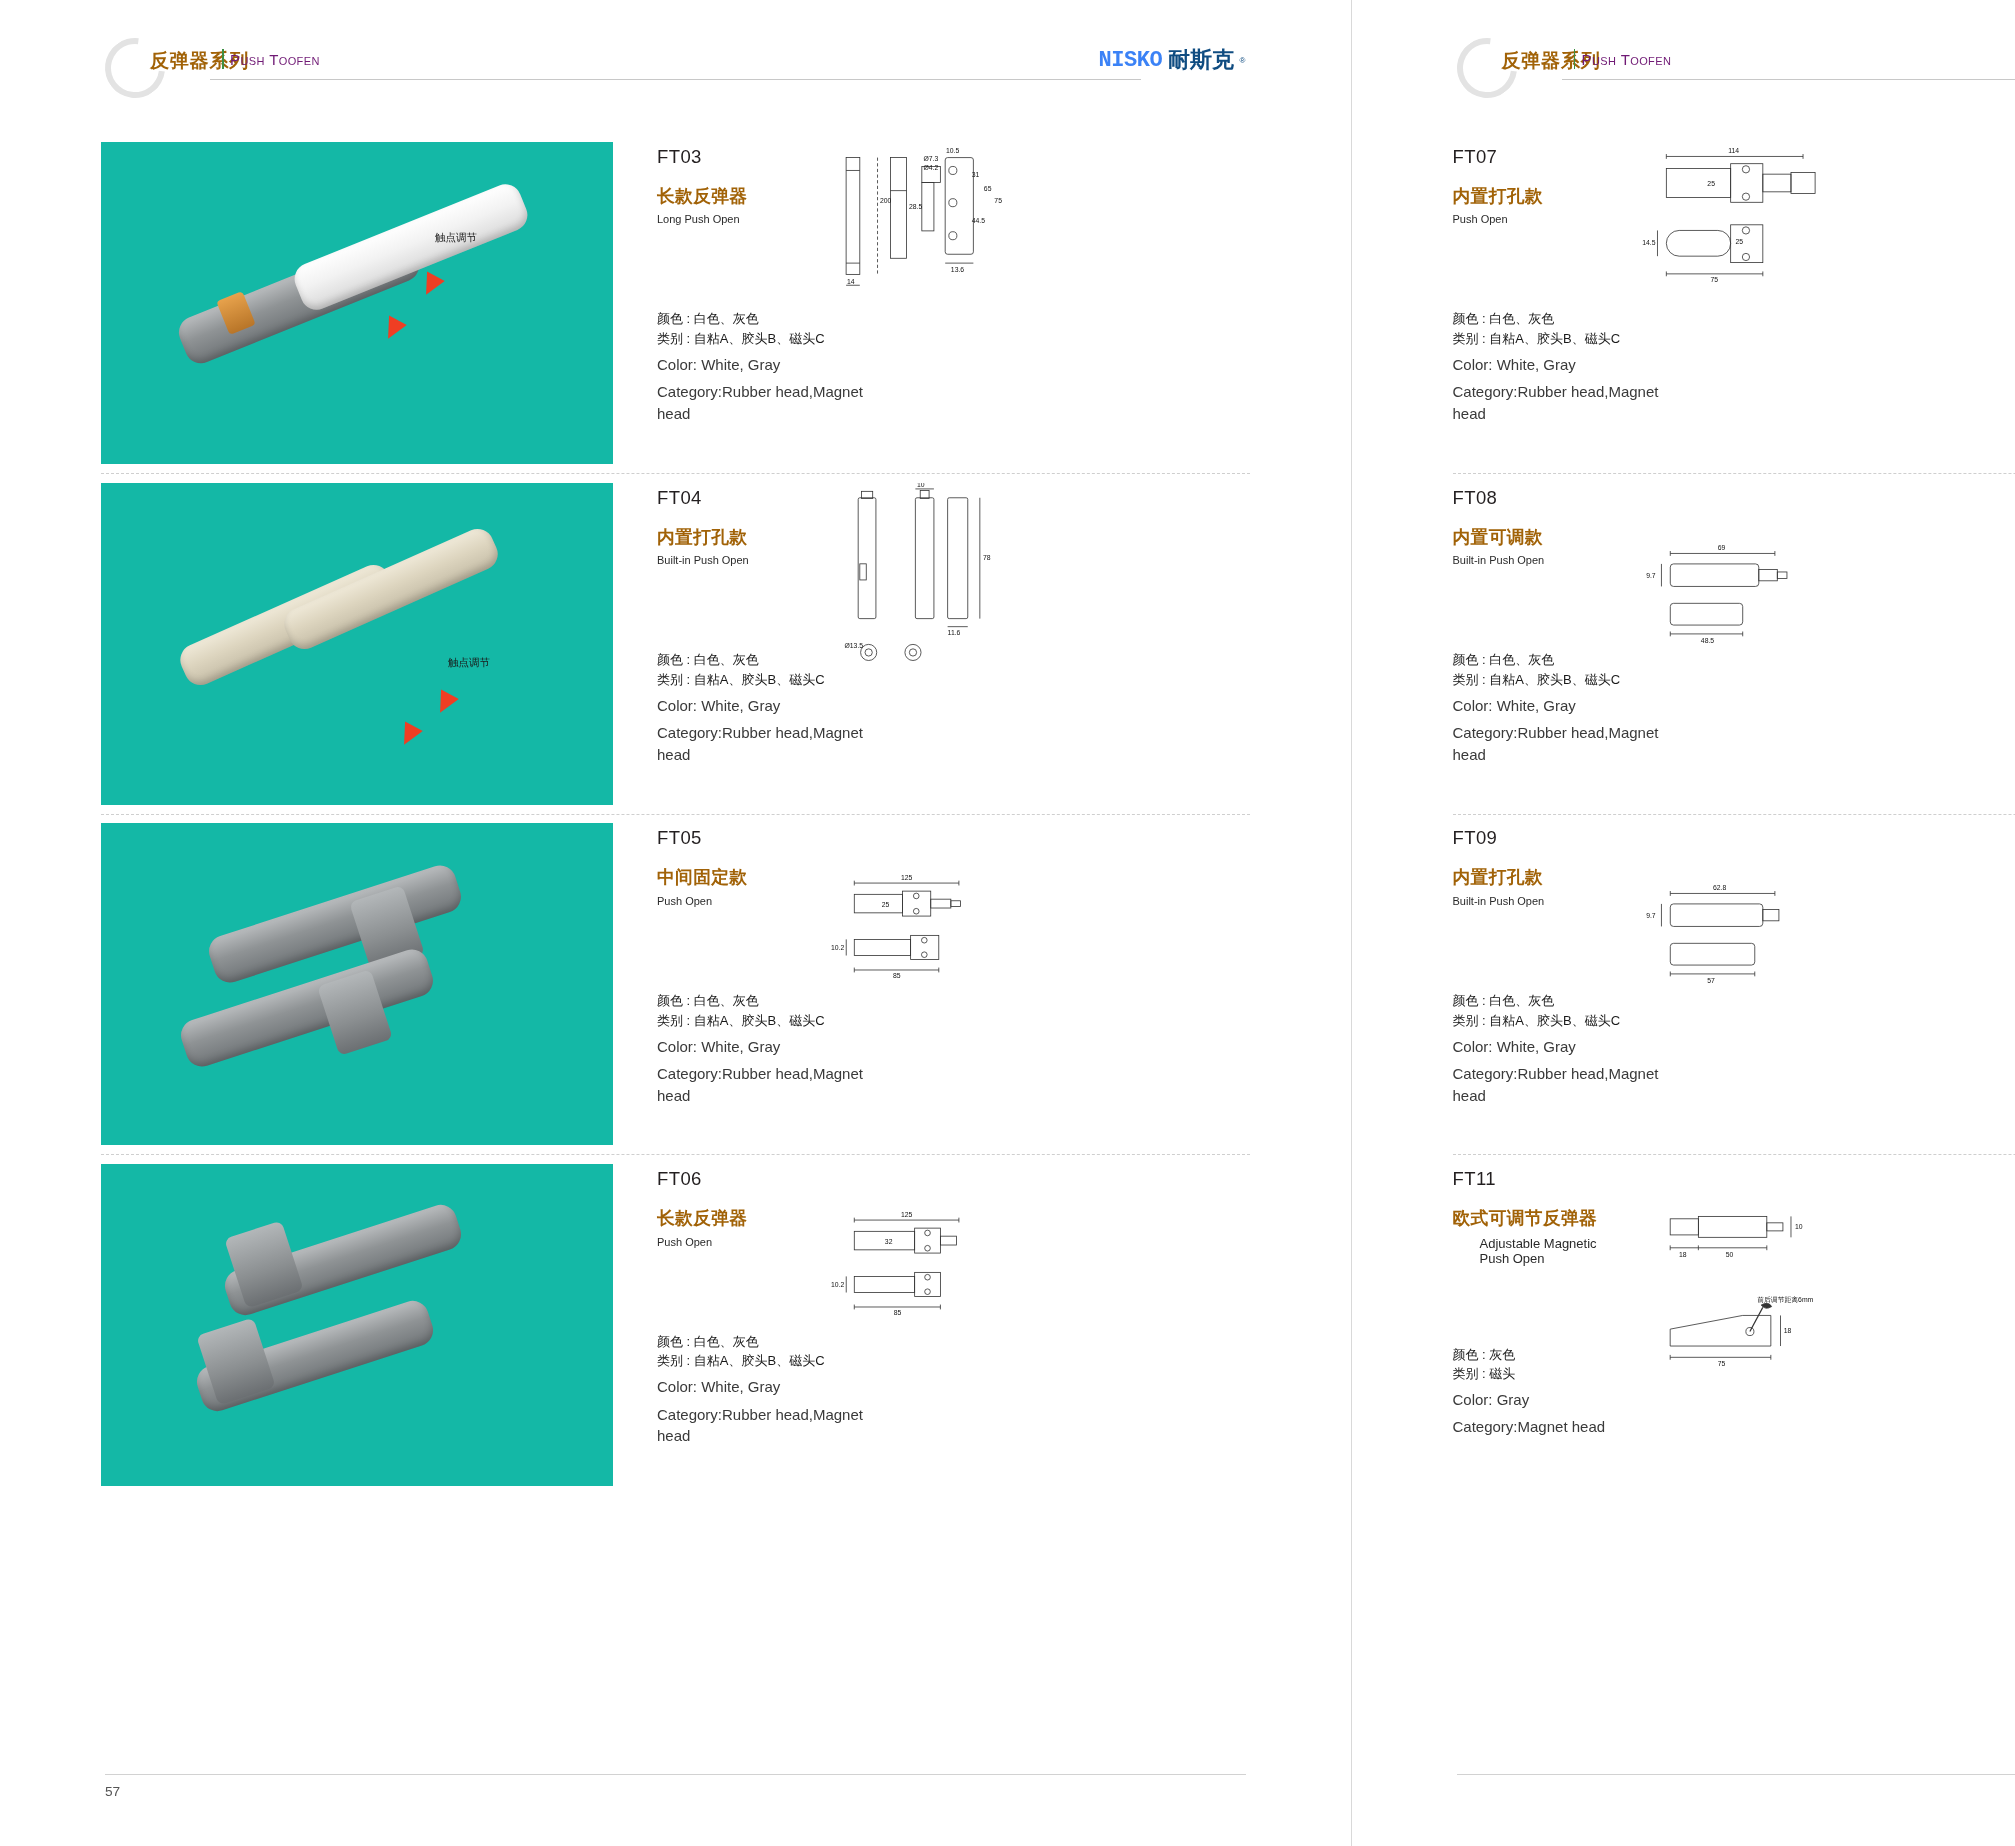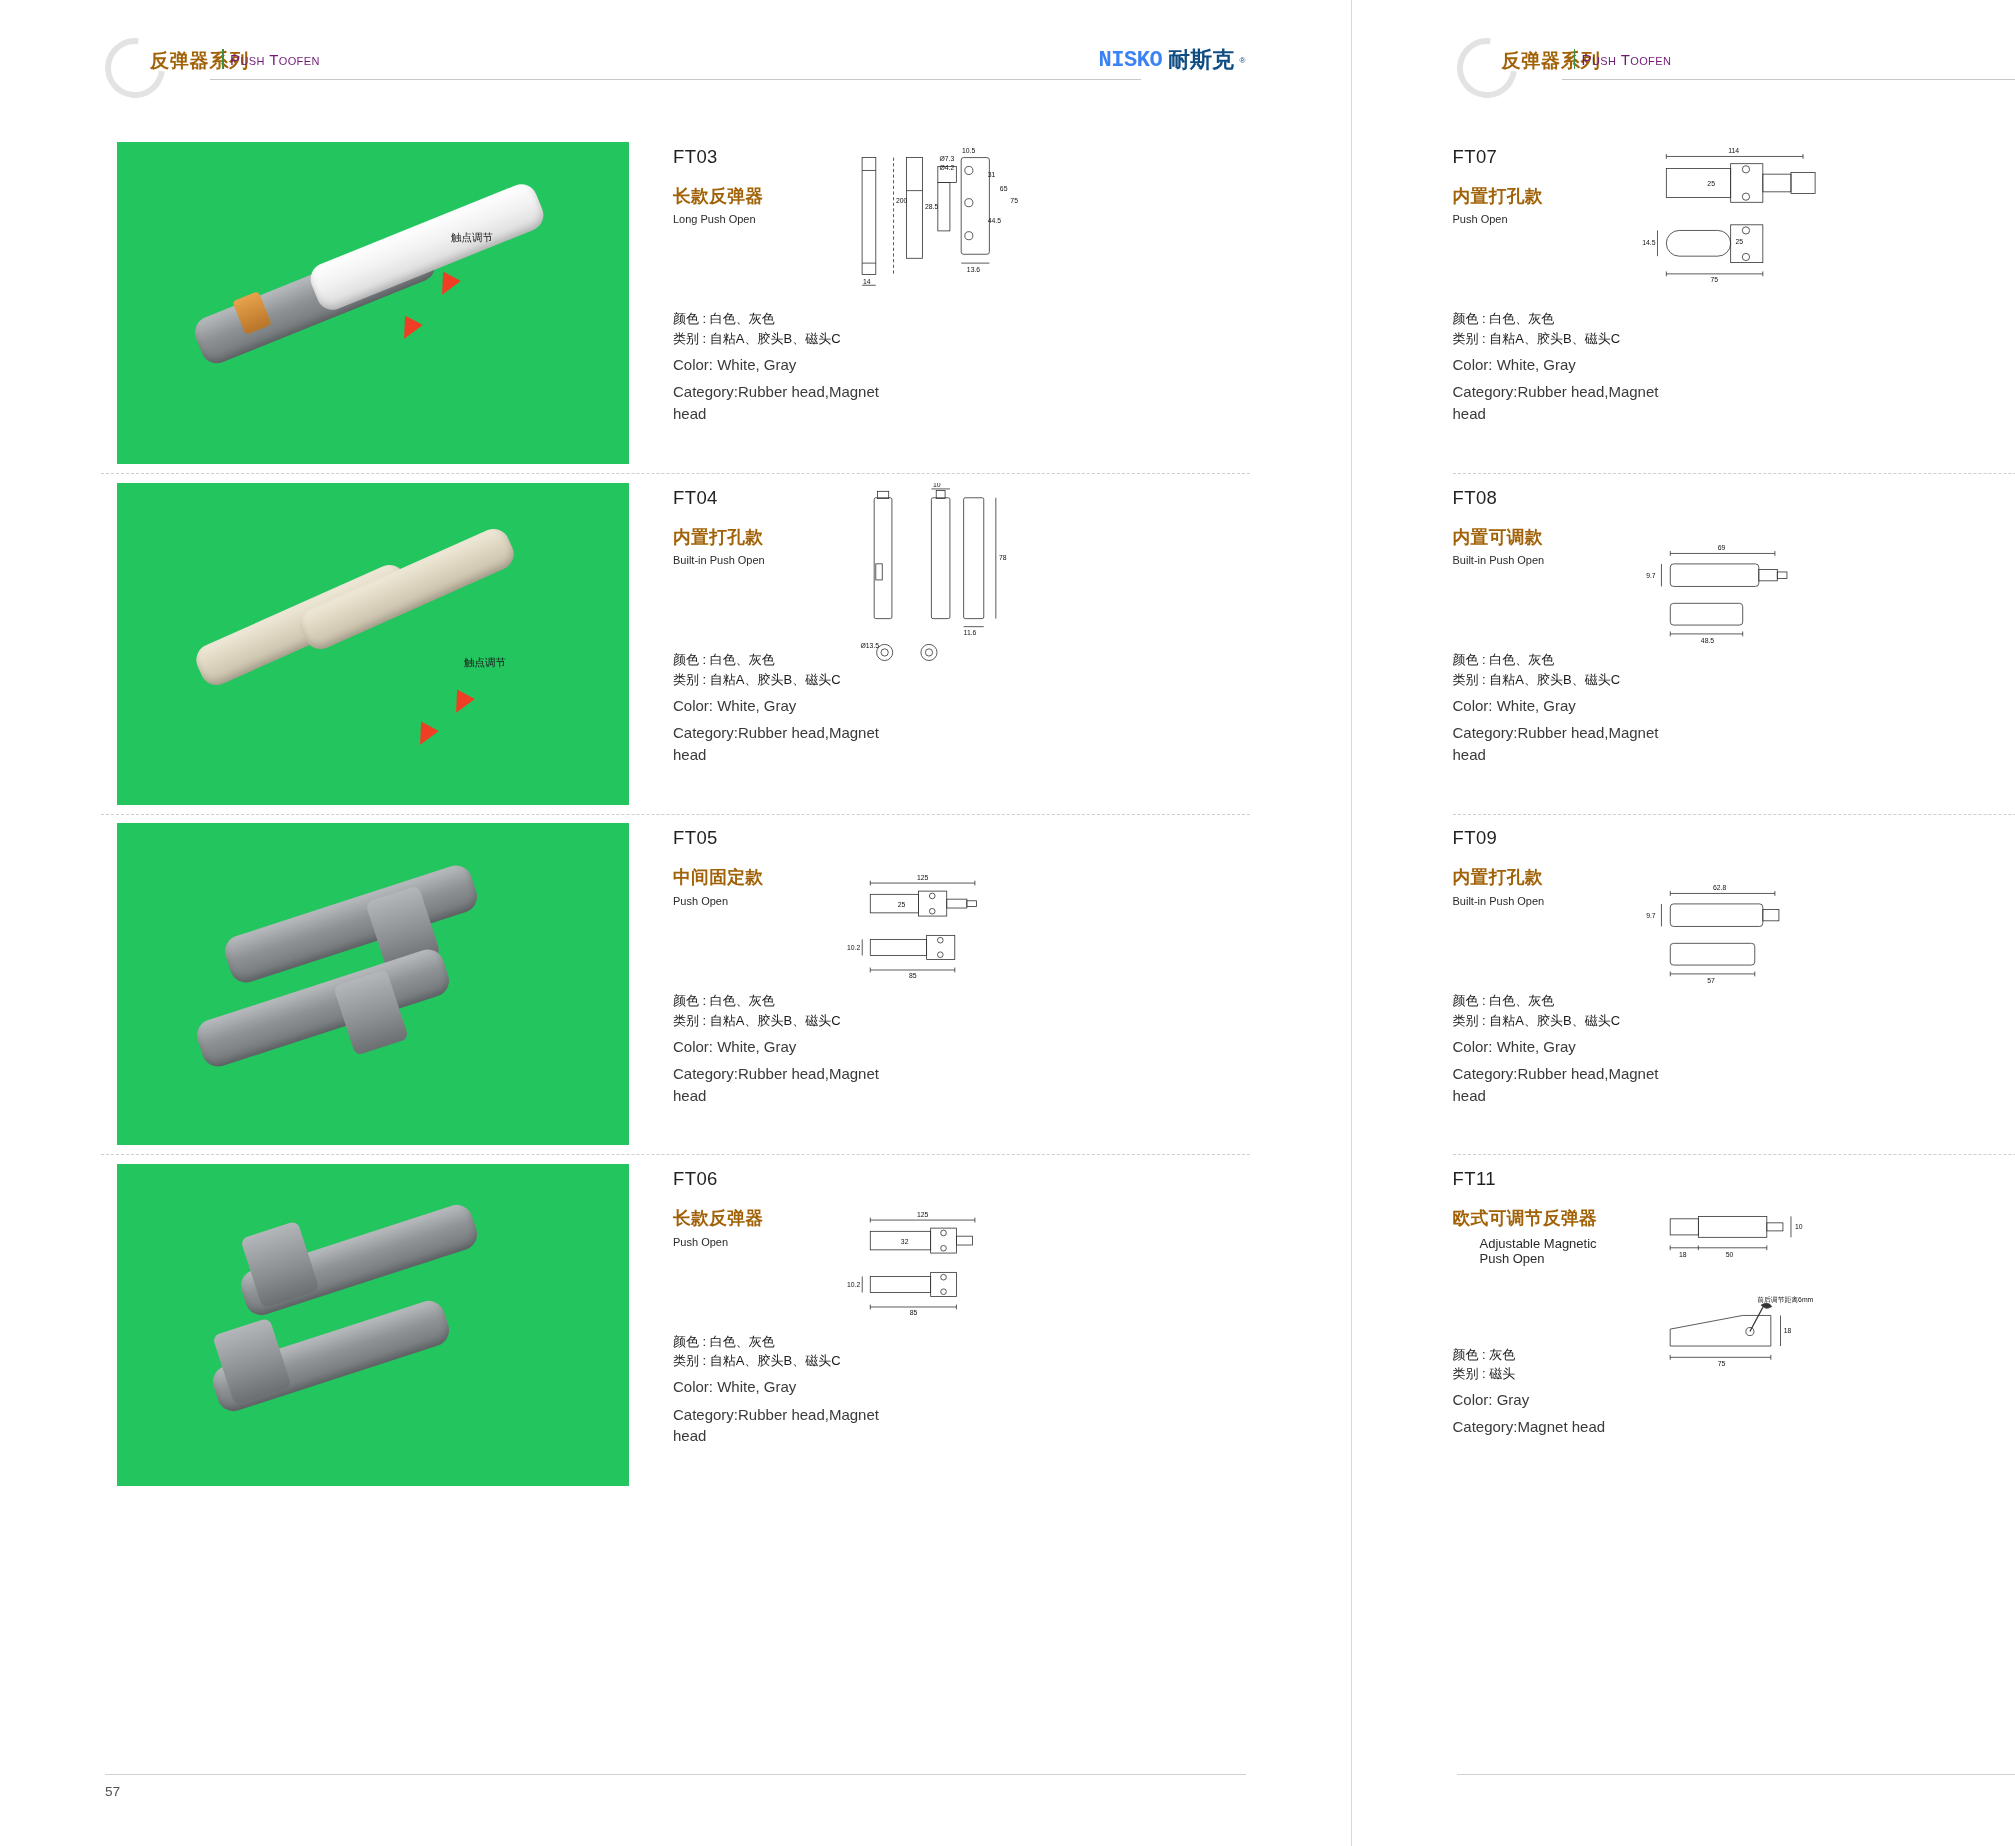--- a/index.html
+++ b/index.html
@@ -120,25 +120,24 @@
     position: relative;
     display: flex;
     align-items: flex-start;
     padding: 8.9px 0 8.9px 0;
     min-height: 334px;
     box-sizing: border-box;
   }
   .prow + .prow { border-top: 1.2px dashed #cfcfcf; }
 
   .photo {
-    background: #22c55e;
+    background: #14b8a6;
     flex: 0 0 auto;
     position: relative;
     overflow: hidden;
-    margin-left: 16px;
   }
   .photo.left-photo { width: 512px; height: 322px; }
 
   .info {
     flex: 0 0 auto;
     padding-left: 44px;
     width: 173px;
     position: relative;
     height: 322px;
   }

